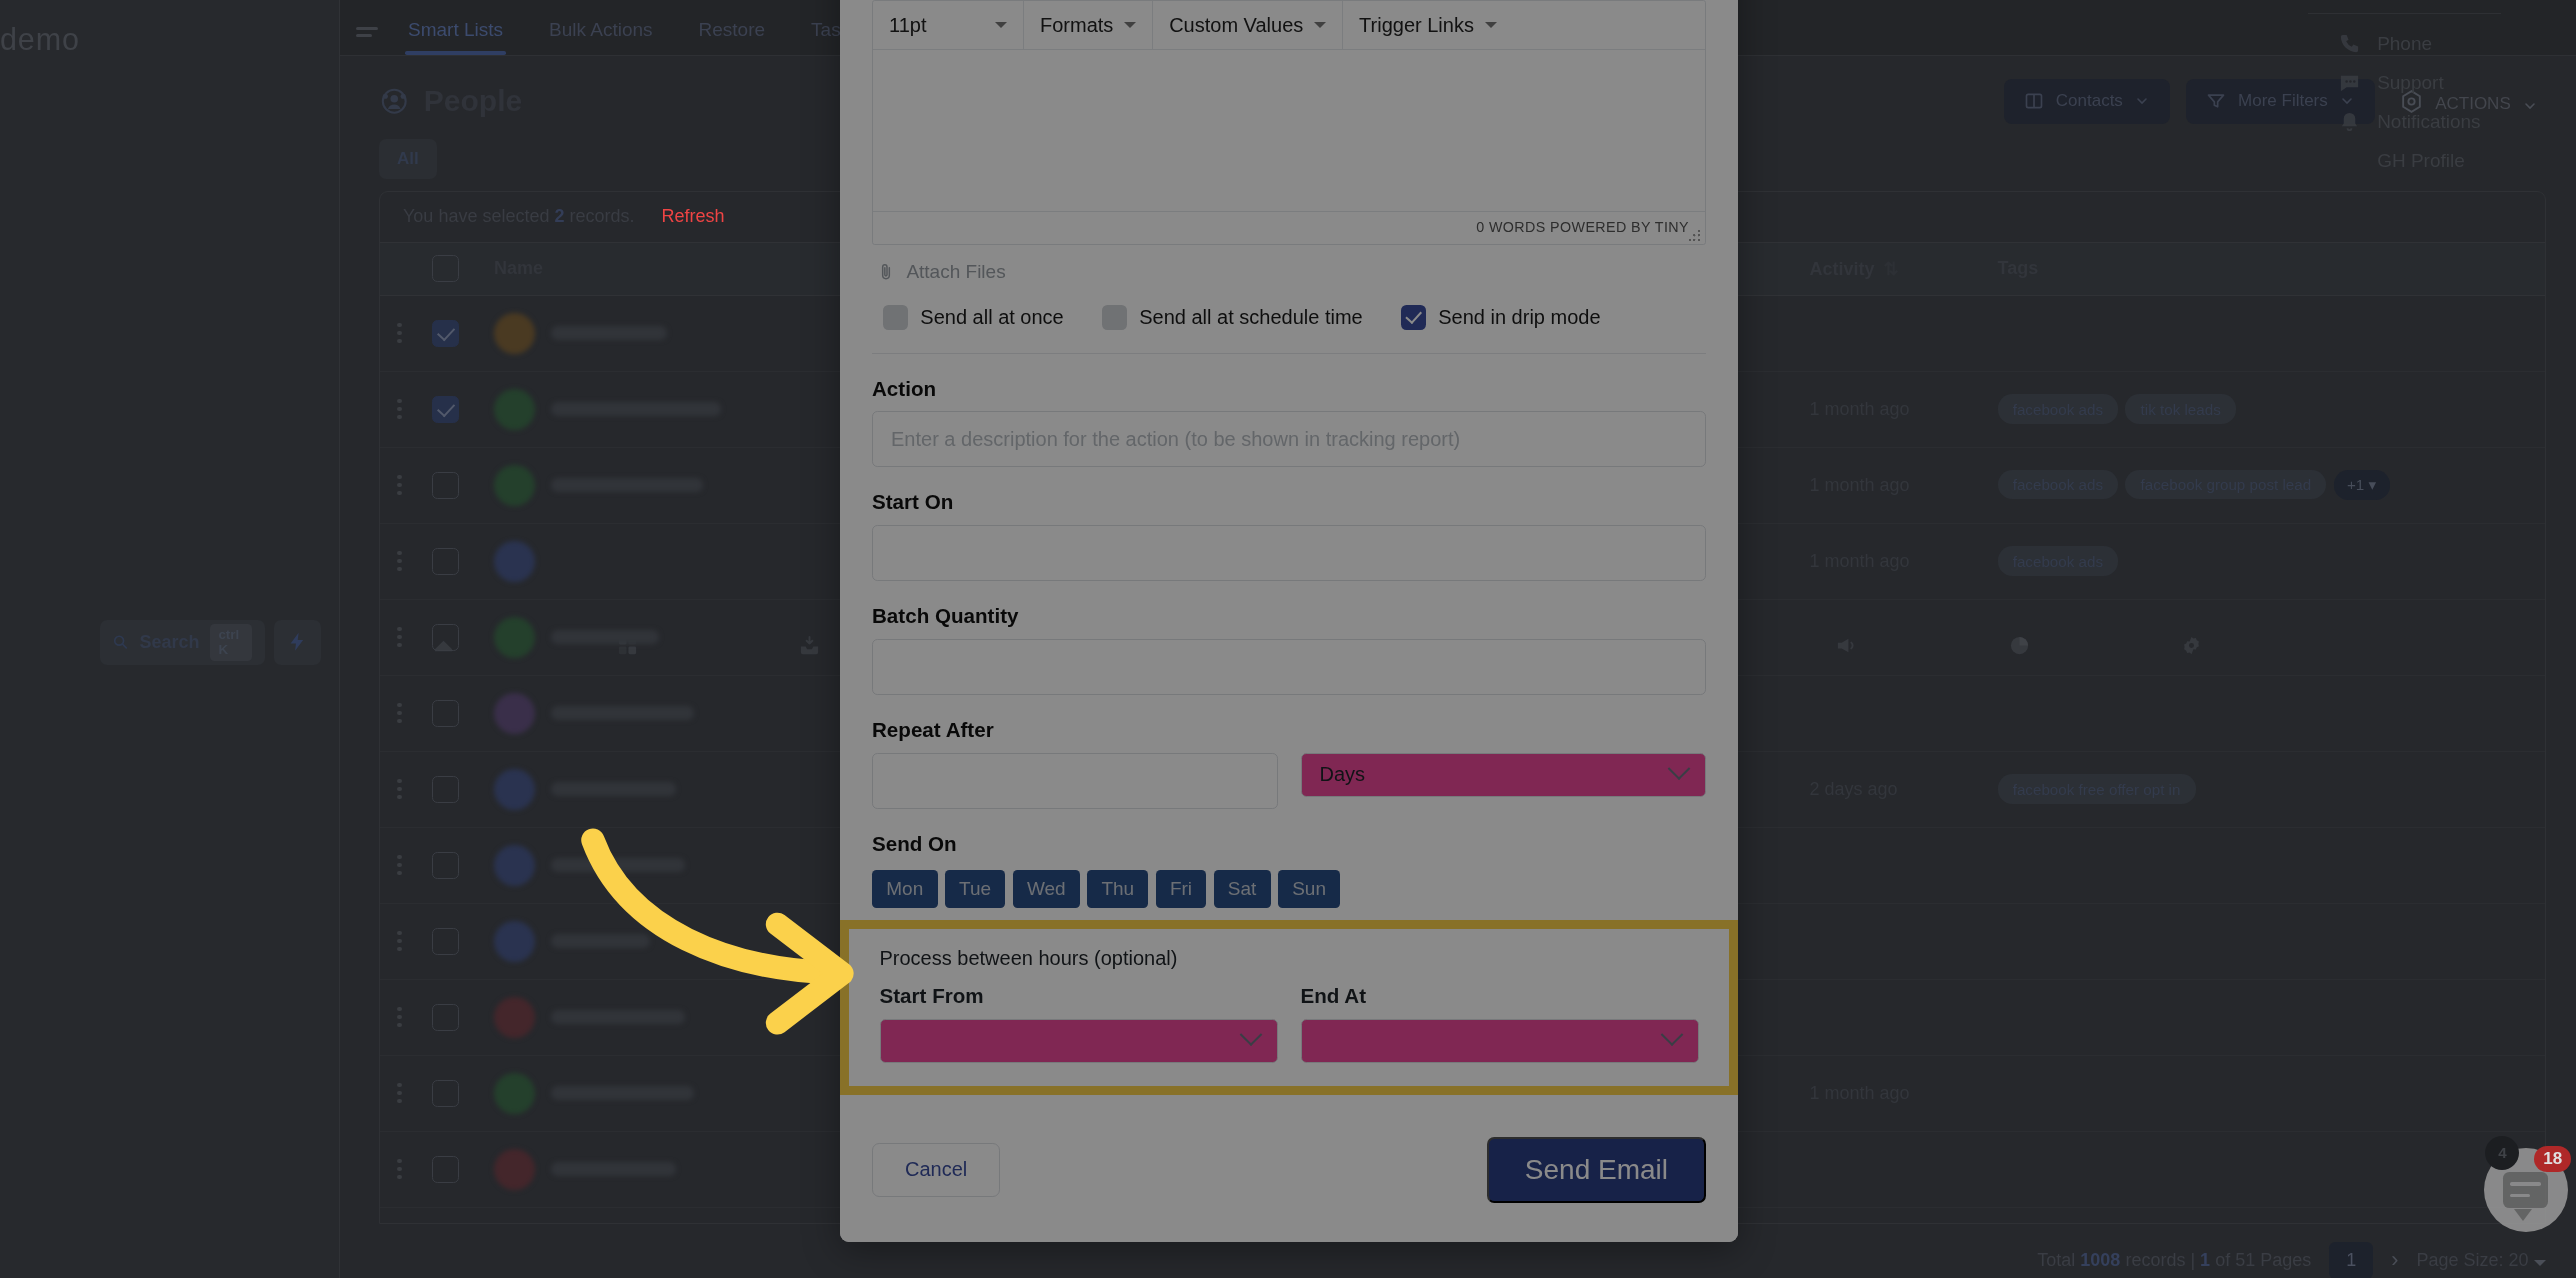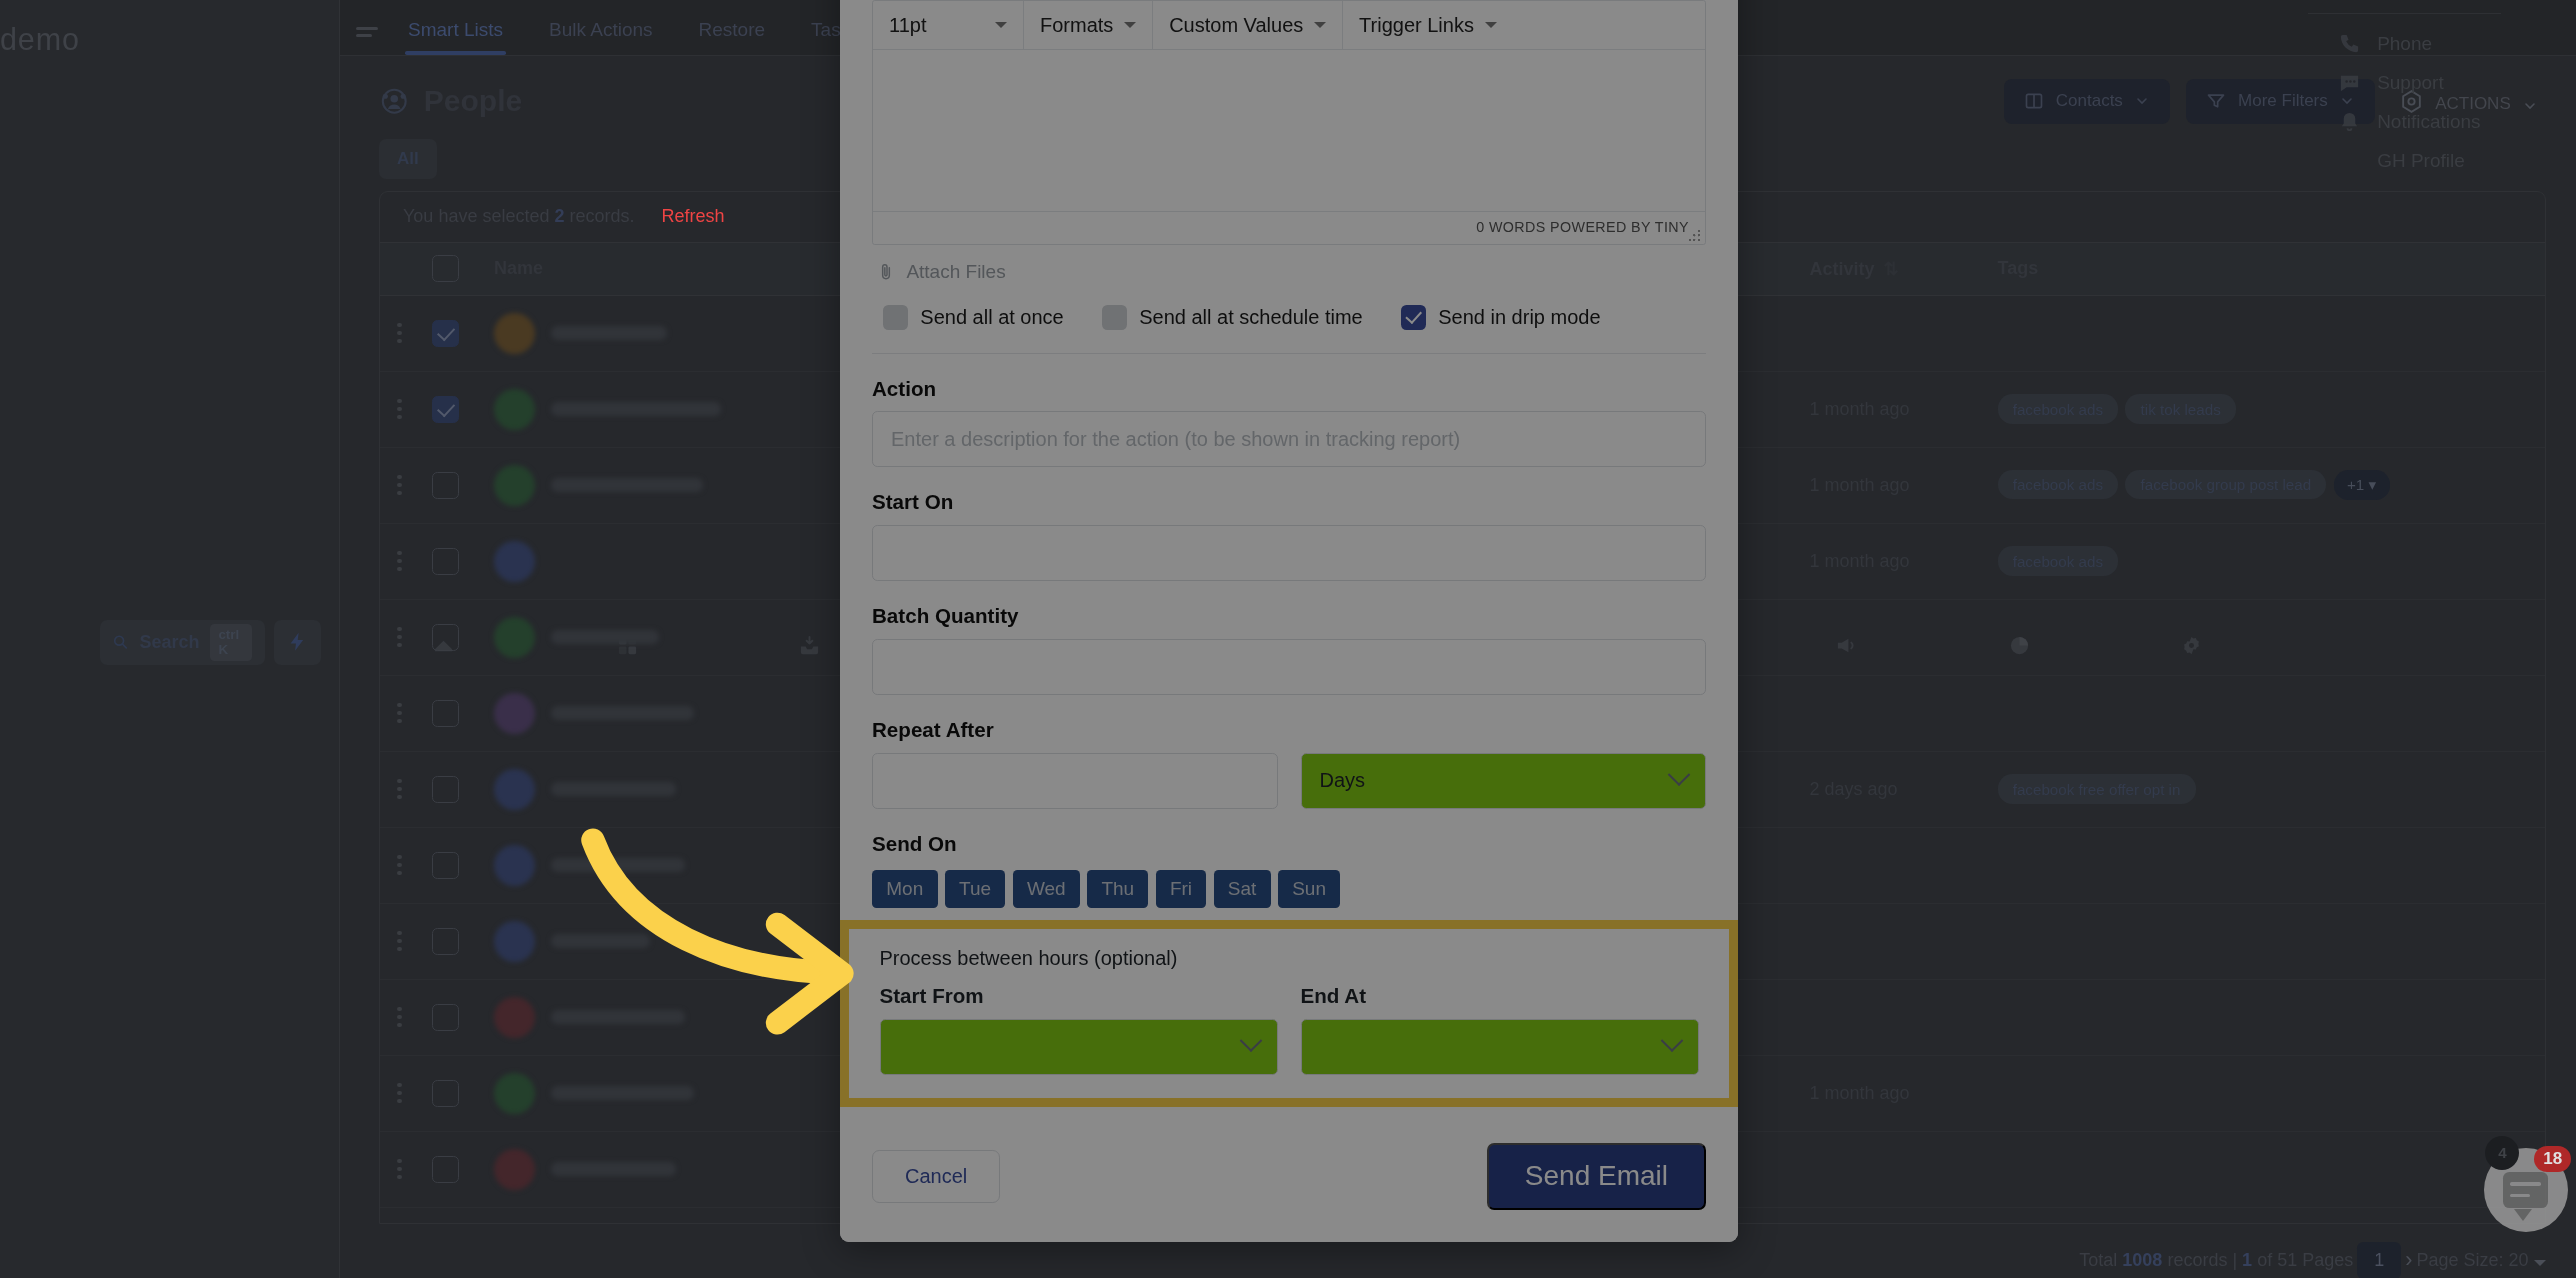--- a/index.html
+++ b/index.html
@@ -138,21 +138,21 @@
   .namecell { display: flex; align-items: center; }
   .acttxt { font-size: 18px; color: #33363c; }
   .tagchip {
     display: inline-block; background: #2c3036; color: #333b4d;
     font-size: 15.2px; border-radius: 14.3px; padding: 6.3px 15.2px; margin: 3.6px 7.2px 3.6px 0;
   }
   .tagmore {
     display: inline-block; background: #1d222c; color: #474d5a;
     font-size: 15.2px; border-radius: 14.3px; padding: 6.3px 13.4px; margin: 3.6px 0;
   }
-  .pager { display: flex; align-items: center; justify-content: flex-end; gap: 4px; padding: 18px 30.5px 0 0; font-size: 18px; color: #3a3d44; }
+  .pager { display: flex; align-items: center; justify-content: flex-end; gap: 18px; padding: 18px 30.5px 0 0; font-size: 18px; color: #3a3d44; }
   .pager b { color: #35405c; }
   .pg-num { background: #1d222c; color: #4b5160; padding: 8px 17px; border-radius: 6.3px; }
   .pg-arrow { color: #4a4e57; font-size: 21.5px; }
 
   
   .chat-widget {
     position: absolute; left: 176px; bottom: 47px;
     width: 84px; height: 84px; border-radius: 50%;
     background: #9a9a9a; display: flex; align-items: center; justify-content: center;
     opacity: .86;
@@ -217,21 +217,21 @@
   .field { padding-top: 23px; }
   .field-label { font-size: 20.6px; font-weight: 700; color: #111; padding-bottom: 10.8px; }
   .inp {
     width: 100%; height: 56px; border: 0.9px solid #dcdfe3; border-radius: 5.4px;
     background: #fff; display: flex; align-items: center; padding: 0 18px;
     font-size: 20px; color: #b7bcc2;
   }
   .two-col { display: flex; gap: 23px; }
   .two-col > * { flex: 1; }
   .sel {
-    height: 56px; border: 0.9px solid #dcdfe3; border-radius: 5.4px; background: #84cc16;
+    height: 44px; border: 0.9px solid #dcdfe3; border-radius: 5.4px; background: #ec4899;
     display: flex; align-items: center; justify-content: space-between; padding: 0 18px;
     font-size: 20px; color: #1f2429;
   }
   .chev { width: 16px; height: 16px; border: solid #6b7280; border-width: 0 2.7px 2.7px 0;
     transform: rotate(45deg) translate(-4.5px,-4.5px); }
 
   .days { display: flex; gap: 7.2px; padding-top: 3.6px; }
   .daypill {
     background: #2a4e85; color: #c8ced6; font-size: 19px;
     padding: 8px 14.3px; border-radius: 4.5px;

